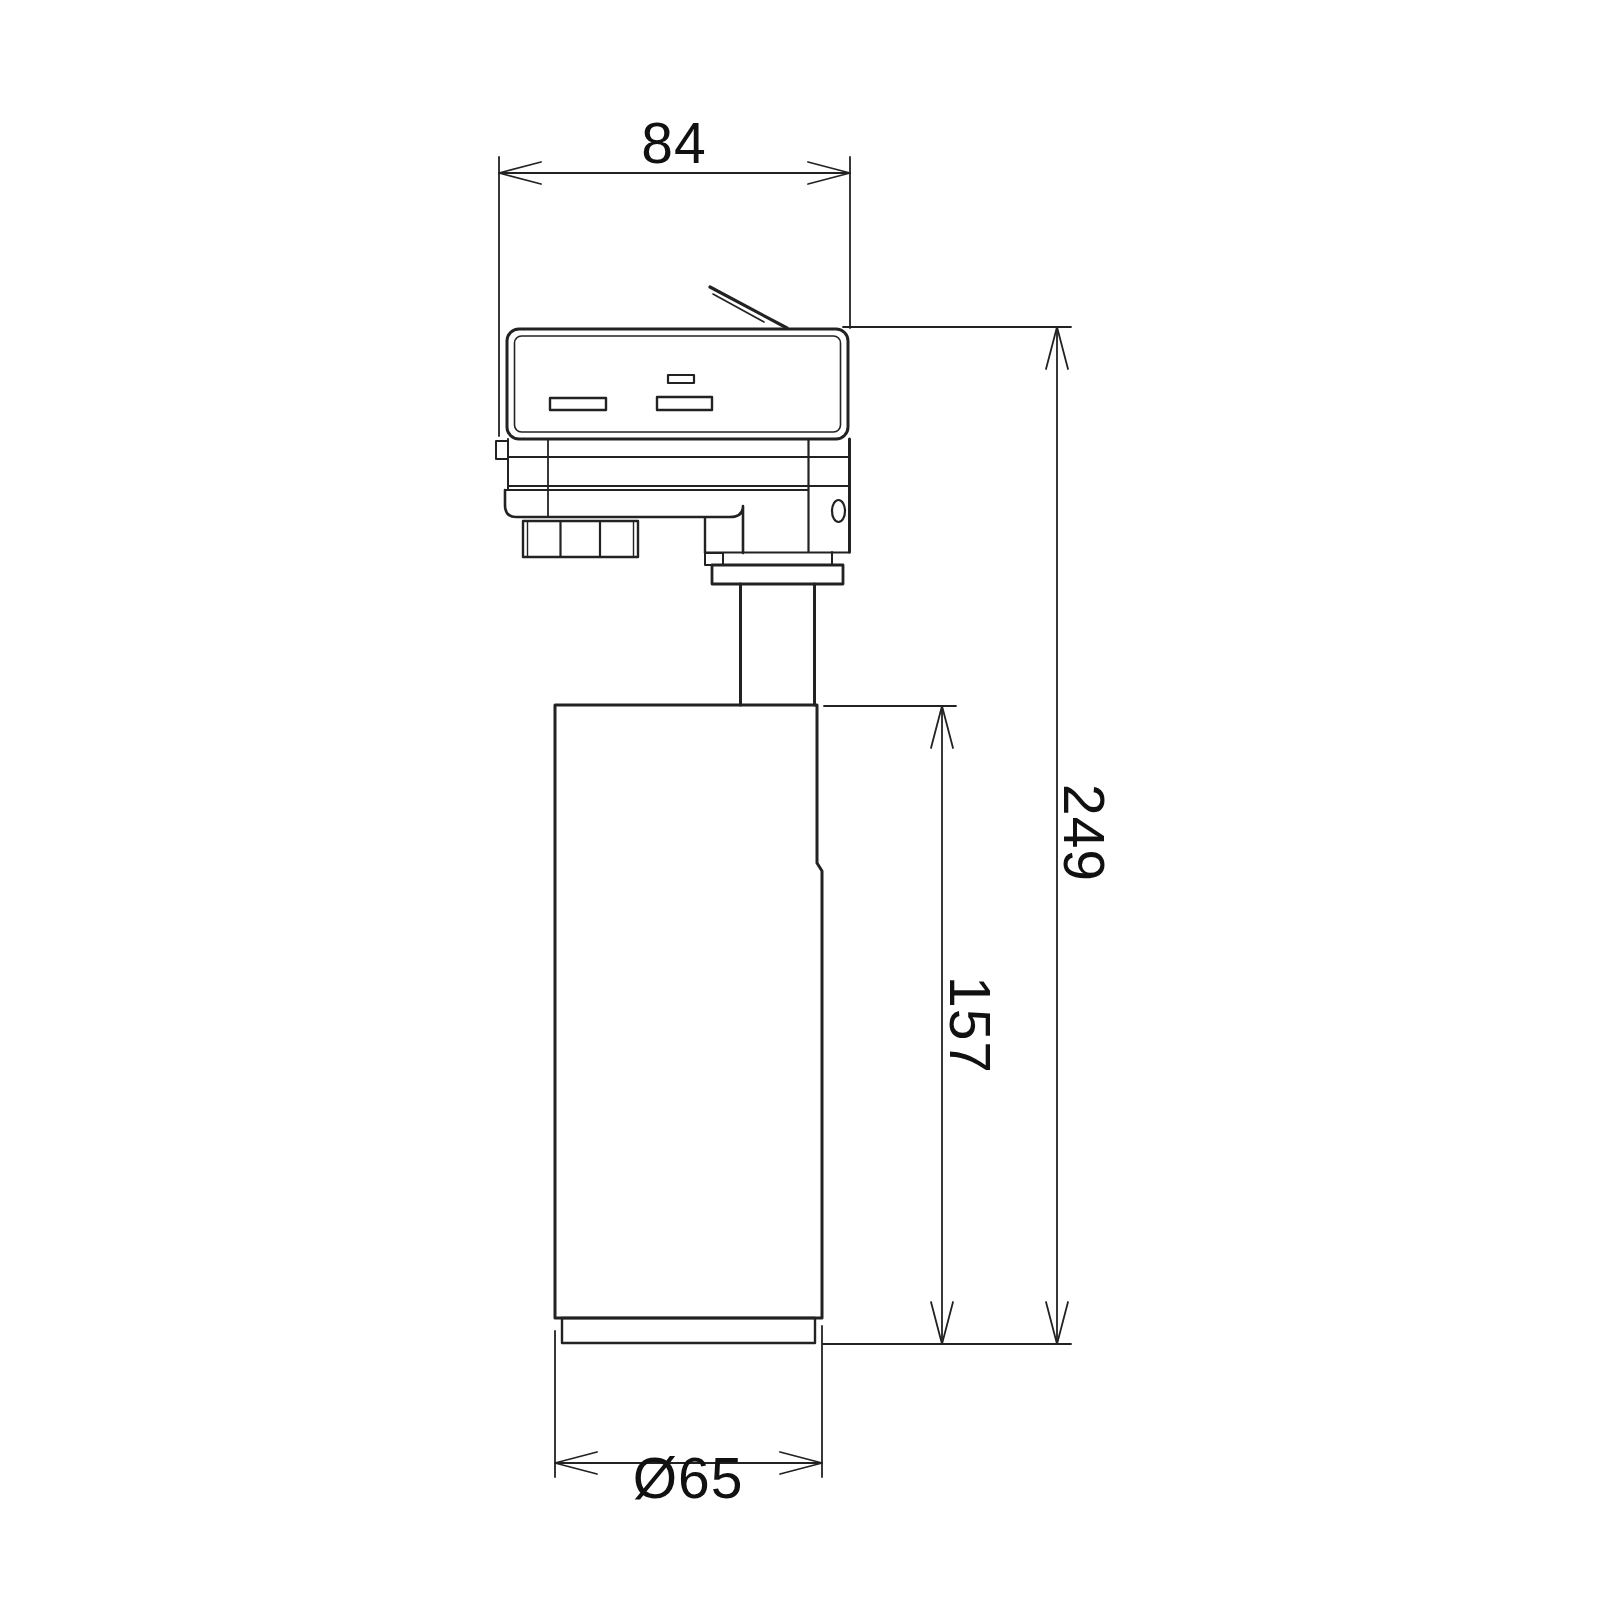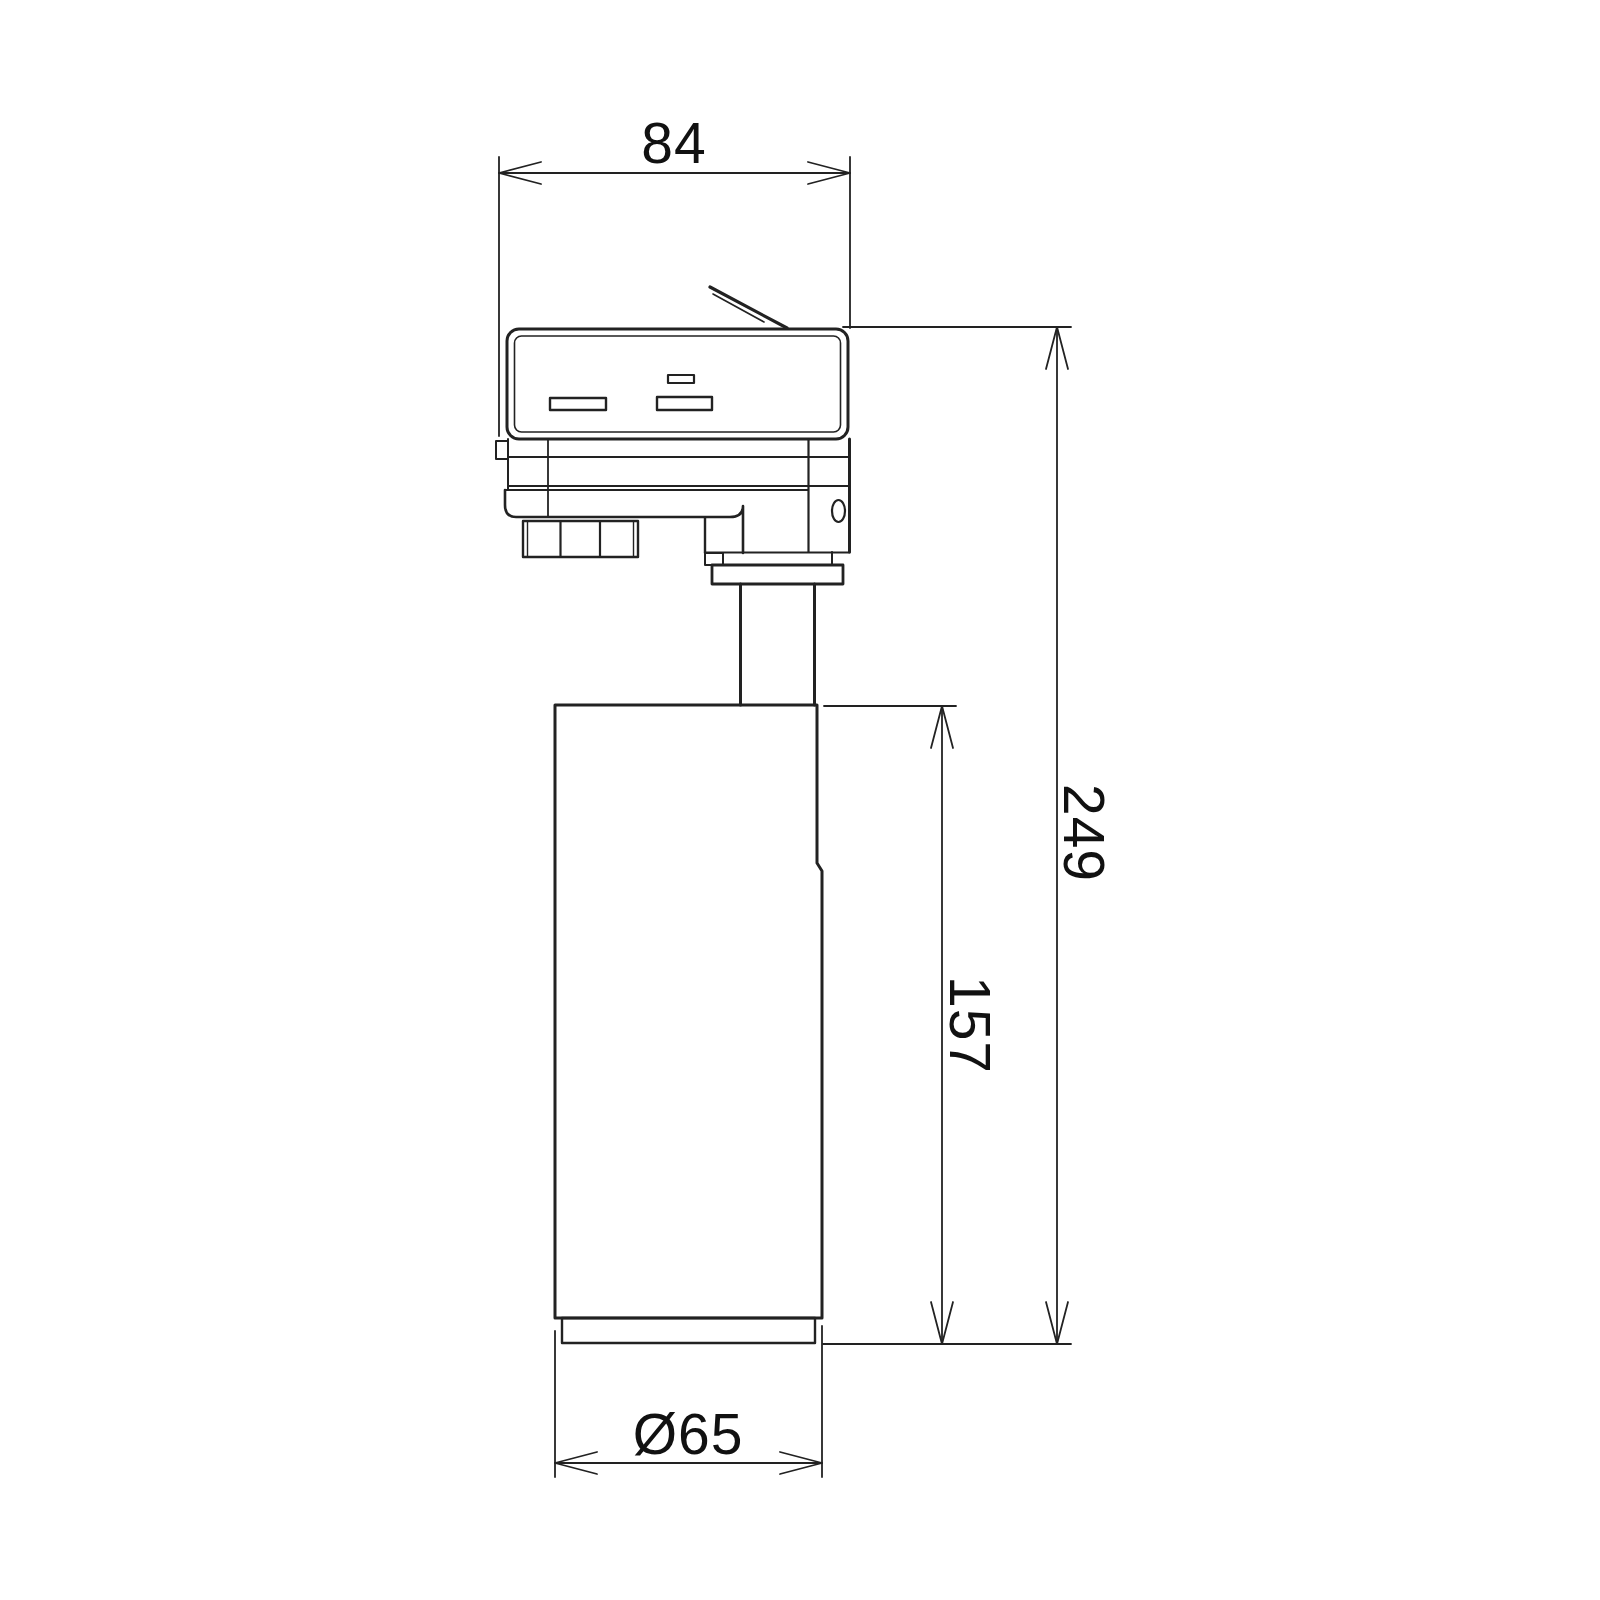--- a/index.html
+++ b/index.html
@@ -106,15 +106,15 @@
       <path d="M780,1452 L822,1463 L780,1474"></path>
     </g>
   </svg>
 
   <div class="dim-label" style="left:674px;top:143px;">84</div>
 
   <div class="dim-label rot" style="left:1083px;top:833px;">249</div>
 
   <div class="dim-label rot" style="left:969px;top:1025px;">157</div>
 
-  <div class="dim-label" style="left:688px;top:1434px;">Ø65</div>
+  <div class="dim-label" style="left:688px;top:1478px;">Ø65</div>
 
 </div>
 
 </body></html>

